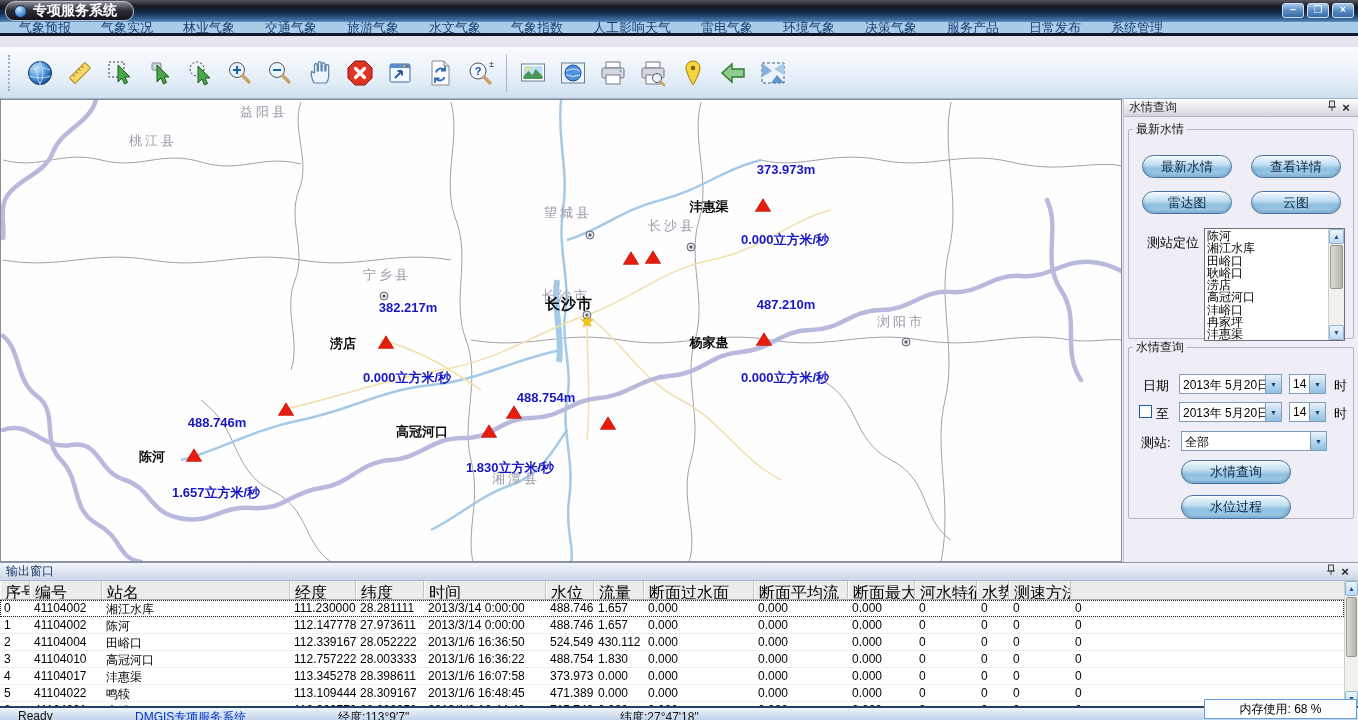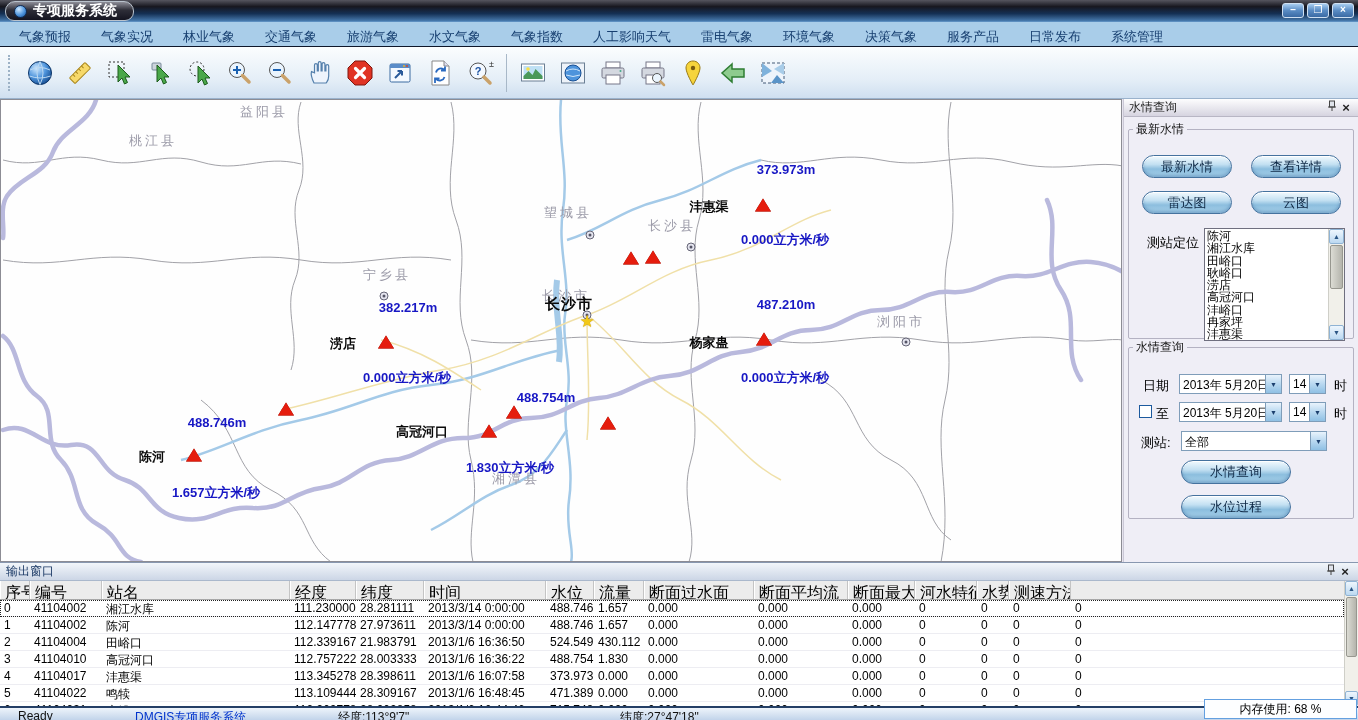--- a/index.html
+++ b/index.html
@@ -13,22 +13,22 @@
   padding:0 16px 0 8px;border:1px solid #b9c2cc;border-radius:10px 10px 9px 9px;
   background:linear-gradient(180deg,#8e8e98,#2e2e38 45%,#141420);color:#fff;font-size:14px;font-weight:bold}
 .globe-mini{width:13px;height:13px;border-radius:50%;border:1px solid #0e2d58;
   background:radial-gradient(circle at 35% 30%,#cfe9ff,#4e94dc 55%,#174e92)}
 .win-btns{position:absolute;right:4px;top:3px;display:flex;gap:3px}
 .win-btn{width:22px;height:15px;border-radius:3px;border:1px solid #cfe0f2;cursor:default;
   background:linear-gradient(180deg,#a8cdf0,#5a8cc4 50%,#3a6aa4);color:#fff;font-size:10px;
   line-height:12px;text-align:center;font-weight:bold}
 
 
-.menubar{position:absolute;top:22px;width:100%;height:25px;background:#a9cde9;
-  border-bottom:1px solid #0f172a;display:flex;align-items:flex-end;padding-left:4px}
+.menubar{position:absolute;top:22px;width:100%;height:14px;background:#a9cde9;
+  border-bottom:3px solid #0f172a;display:flex;align-items:center;padding-left:4px}
 .menu-item{padding:0 15px;font-size:13px;color:#173f70;white-space:nowrap}
 
 
 .toolbar{position:absolute;top:47px;width:100%;height:52px;display:flex;align-items:center;padding-left:8px;
   background:linear-gradient(180deg,#fbfdfe,#e4eef7 65%,#cfdff0);border-bottom:1px solid #9ab2cc}
 .grip{width:4px;height:36px;border-left:2px dotted #9db2c6;margin-right:8px}
 .tool-btn{width:40px;height:44px;display:flex;align-items:center;justify-content:center}
 .tool-btn svg{width:28px;height:28px}
 .tool-sep{width:1px;height:38px;background:#a8b8c8;margin:0 6px}
 
@@ -512,21 +512,21 @@
         <div class="cell" style="width: 62px;">0</div>
         <div class="cell" style="width: 32px;">0</div>
         <div class="cell" style="width: 62px;">0</div>
         <div class="cell" style="flex: 1 1 0%;">0</div>
       </div>
       <div class="t-row">
         <div class="cell" style="width: 30px;">2</div>
         <div class="cell" style="width: 72px;">41104004</div>
         <div class="cell" style="width: 188px;">田峪口</div>
         <div class="cell" style="width: 66px;">112.339167</div>
-        <div class="cell" style="width: 68px;">21.983791</div>
+        <div class="cell" style="width: 68px;">28.052222</div>
         <div class="cell" style="width: 122px;">2013/1/6 16:36:50</div>
         <div class="cell" style="width: 48px;">524.549</div>
         <div class="cell" style="width: 50px;">430.112</div>
         <div class="cell" style="width: 110px;">0.000</div>
         <div class="cell" style="width: 94px;">0.000</div>
         <div class="cell" style="width: 67px;">0.000</div>
         <div class="cell" style="width: 62px;">0</div>
         <div class="cell" style="width: 32px;">0</div>
         <div class="cell" style="width: 62px;">0</div>
         <div class="cell" style="flex: 1 1 0%;">0</div>

